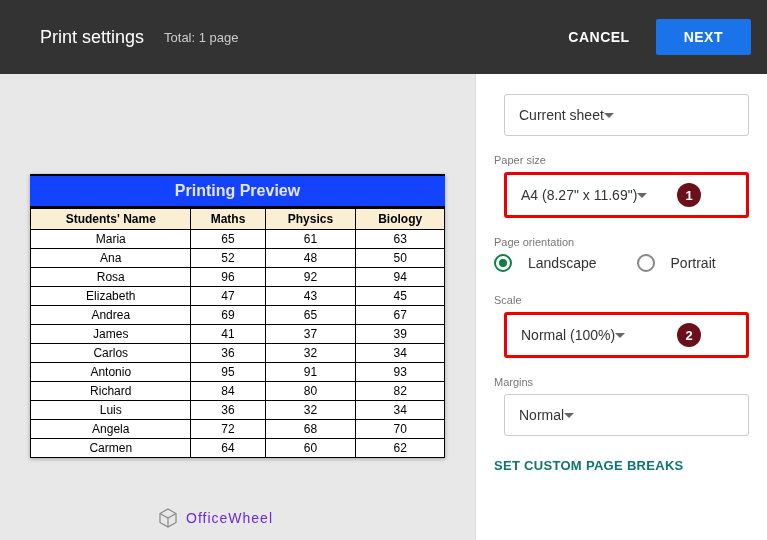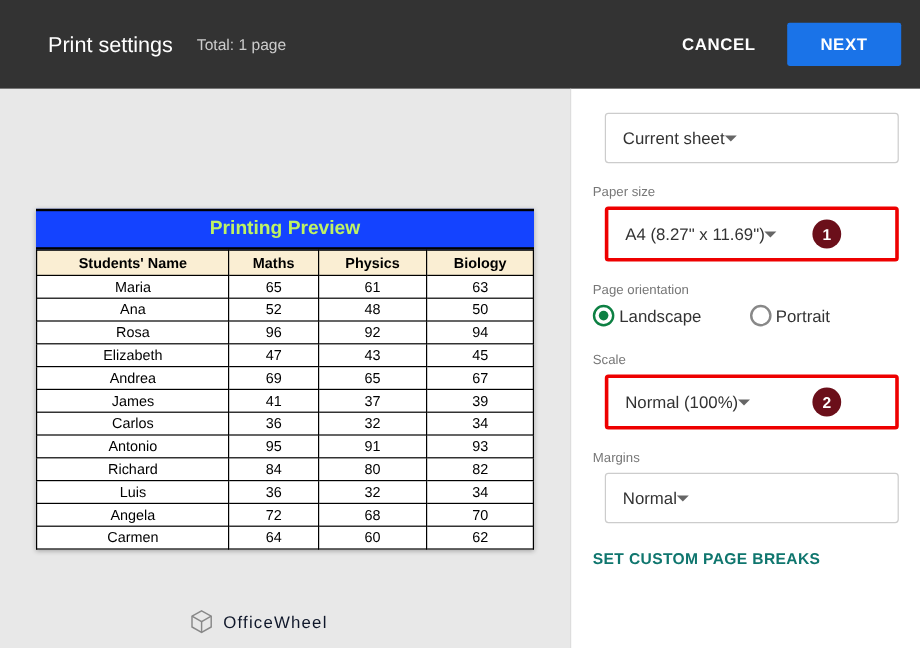--- a/index.html
+++ b/index.html
@@ -8,38 +8,38 @@
 .header { background: #333; height: 74px; display: flex; align-items: center; padding: 0 16px; color: #fff; }
 .header-title { font-size: 18px; font-weight: 400; margin-right: 20px; margin-left: 24px; }
 .header-total { font-size: 13px; color: #ccc; }
 .header-spacer { flex: 1; }
 .cancel-btn { background: none; border: none; color: #fff; font-size: 14px; font-weight: bold; letter-spacing: 0.5px; padding: 10px 18px; cursor: pointer; }
 .next-btn { background: #1a73e8; border: none; color: #fff; font-size: 14px; font-weight: bold; letter-spacing: 0.5px; padding: 10px 28px; cursor: pointer; border-radius: 2px; margin-left: 8px; }
 
 .main { display: flex; height: calc(100% - 58px); }
 .preview-area { flex: 1; background: #e8e8e8; display: flex; align-items: flex-start; justify-content: center; padding-top: 100px; position: relative; overflow: hidden; }
 .page { background: #fff; width: 415px; box-shadow: 0 1px 4px rgba(0,0,0,0.3); padding: 0; }
-.preview-banner { background: #1443ff; color: #bef264; text-align: center; font-weight: bold; font-size: 16px; padding: 6px 0; border-top: 2px solid #000; border-bottom: 2px solid #000; }
+.preview-banner { background: #1443ff; color: #e5e5e5; text-align: center; font-weight: bold; font-size: 16px; padding: 6px 0; border-top: 2px solid #000; border-bottom: 2px solid #000; }
 .data-table { width: 100%; border-collapse: collapse; font-size: 12px; }
 .data-table th { background: #faeed3; border: 1px solid #000; padding: 3px 6px; font-weight: bold; text-align: center; }
 .data-table td { border: 1px solid #000; padding: 2px 6px; text-align: center; }
 .data-table td:first-child { text-align: center; }
 
-.watermark { position: absolute; bottom: 26px; left: 156px; display: flex; align-items: center; color: #0f172a; font-size: 14px; letter-spacing: 1px; }
+.watermark { position: absolute; bottom: 26px; left: 156px; display: flex; align-items: center; color: #6d28d9; font-size: 14px; letter-spacing: 1px; }
 .watermark svg { margin-right: 6px; }
 
 .sidebar { width: 292px; border-left: 1px solid #ddd; padding: 20px 18px; background: #fff; overflow-y: auto; }
 .field-label { font-size: 11px; color: #777; margin-bottom: 6px; display: block; }
 .select-box { border: 1px solid #ccc; border-radius: 3px; padding: 12px 14px; font-size: 14px; color: #333; display: flex; align-items: center; justify-content: flex-start; cursor: pointer; margin-bottom: 18px; position: relative; margin-left: 10px; }
 .select-box.highlight { border: 3px solid #e00; }
 .caret { width: 0; height: 0; border-left: 5px solid transparent; border-right: 5px solid transparent; border-top: 5px solid #666; }
 .callout { position: absolute; right: 45px; top: 50%; transform: translateY(-50%); width: 24px; height: 24px; background: #6b0f1a; color: #fff; border-radius: 50%; display: flex; align-items: center; justify-content: center; font-size: 13px; font-weight: bold; }
 
 .radio-row { display: flex; gap: 40px; margin-bottom: 22px; margin-top: 4px; }
-.radio-item { display: flex; align-items: center; gap: 4px; font-size: 14px; color: #333; cursor: pointer; }
+.radio-item { display: flex; align-items: center; gap: 16px; font-size: 14px; color: #333; cursor: pointer; }
 .radio-outer { width: 18px; height: 18px; border-radius: 50%; border: 2px solid #888; display: flex; align-items: center; justify-content: center; }
 .radio-outer.sel { border-color: #0d8043; }
 .radio-inner { width: 8px; height: 8px; border-radius: 50%; background: #0d8043; }
 
 .link-btn { color: #0f766e; font-size: 13px; font-weight: bold; letter-spacing: 0.3px; cursor: pointer; margin-top: 4px; display: inline-block; }
 </style>
 </head>
 <body>
 
 <div class="header">

